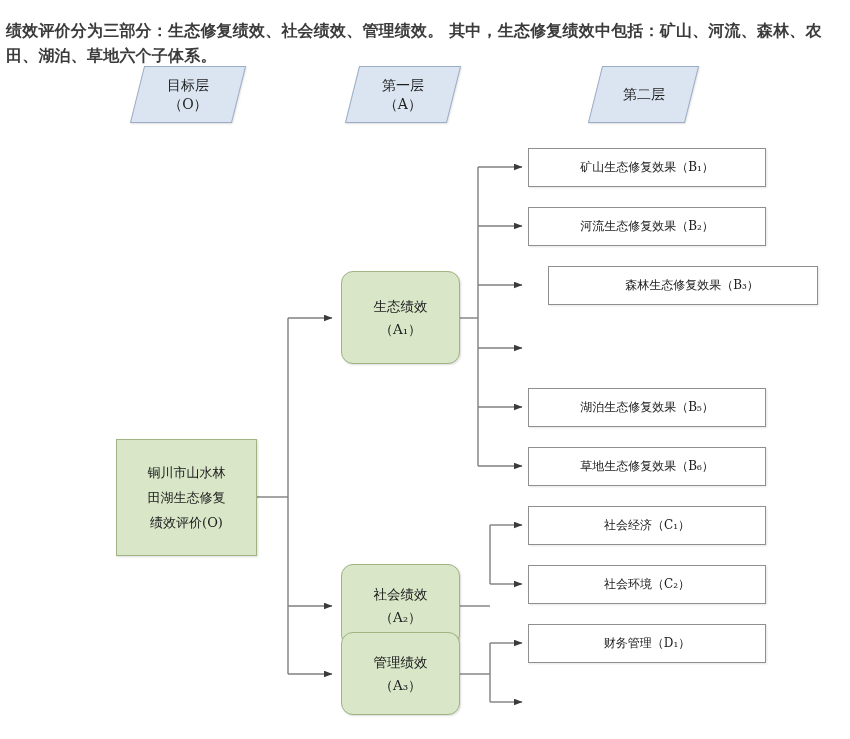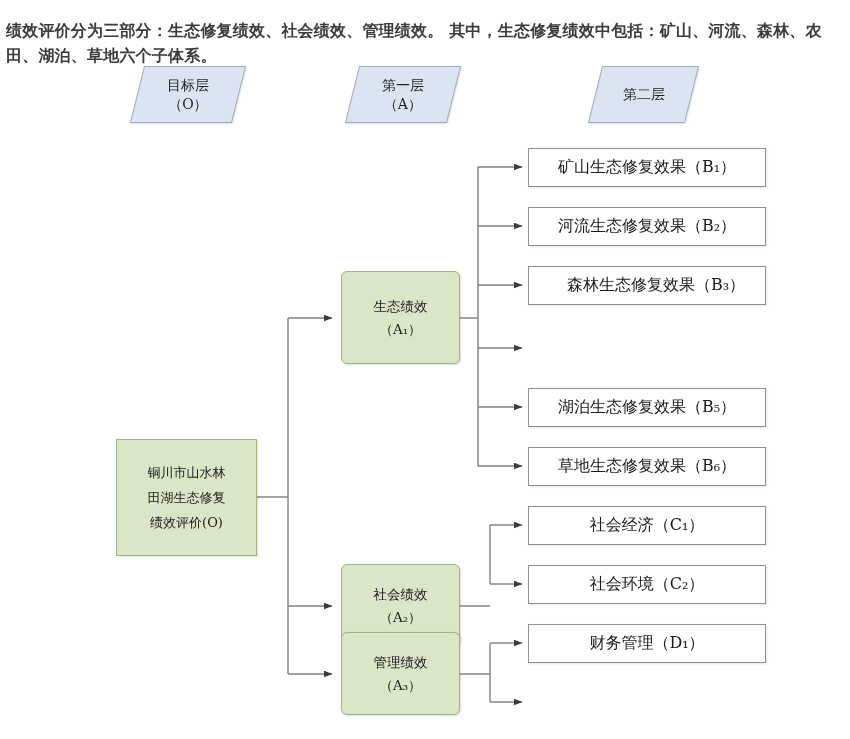--- a/index.html
+++ b/index.html
@@ -86,37 +86,37 @@
     line-height: 23px;
     color: #1a1a1a;
     text-align: center;
     white-space: pre-line;
   }
   .node-root .node-text {
     font-size: 13px;
     line-height: 25px;
   }
   .node-rounded {
-    border-radius: 6px;
+    border-radius: 12px;
   }
 
   
   .leaf-box {
     position: absolute;
     background: #ffffff;
     border: 1px solid #8f8f8f;
     box-shadow: 1px 1px 2px rgba(0,0,0,0.10);
     display: flex;
     align-items: center;
     justify-content: center;
     box-sizing: border-box;
   }
   .leaf-box .leaf-text {
     font-family: "DejaVu Serif", "Liberation Serif", serif;
-    font-size: 16px;
+    font-size: 12px;
     color: #1a1a1a;
     white-space: nowrap;
   }
 </style>
 </head>
 <body>
 
 <div id="intro-paragraph">绩效评价分为三部分：生态修复绩效、社会绩效、管理绩效。 其中，生态修复绩效中包括：矿山、河流、森林、农田、湖泊、草地六个子体系。</div>
 
 <div id="diagram-canvas">
@@ -195,21 +195,21 @@
   </div>
 
   <div class="leaf-box" style="left:528px; top:92px; width:238px; height:39px;">
     <span class="leaf-text">矿山生态修复效果（B₁）</span>
   </div>
 
   <div class="leaf-box" style="left:528px; top:151px; width:238px; height:39px;">
     <span class="leaf-text">河流生态修复效果（B₂）</span>
   </div>
 
-  <div class="leaf-box" style="left:528px; top:210px; width:238px; height:39px;padding-left:18px;">
+  <div class="leaf-box" style="left:548px; top:210px; width:270px; height:39px;padding-left:18px;">
     <span class="leaf-text">森林生态修复效果（B₃）</span>
   </div>
 
 
   <div class="leaf-box" style="left:528px; top:332px; width:238px; height:39px;">
     <span class="leaf-text">湖泊生态修复效果（B₅）</span>
   </div>
 
   <div class="leaf-box" style="left:528px; top:391px; width:238px; height:39px;">
     <span class="leaf-text">草地生态修复效果（B₆）</span>

